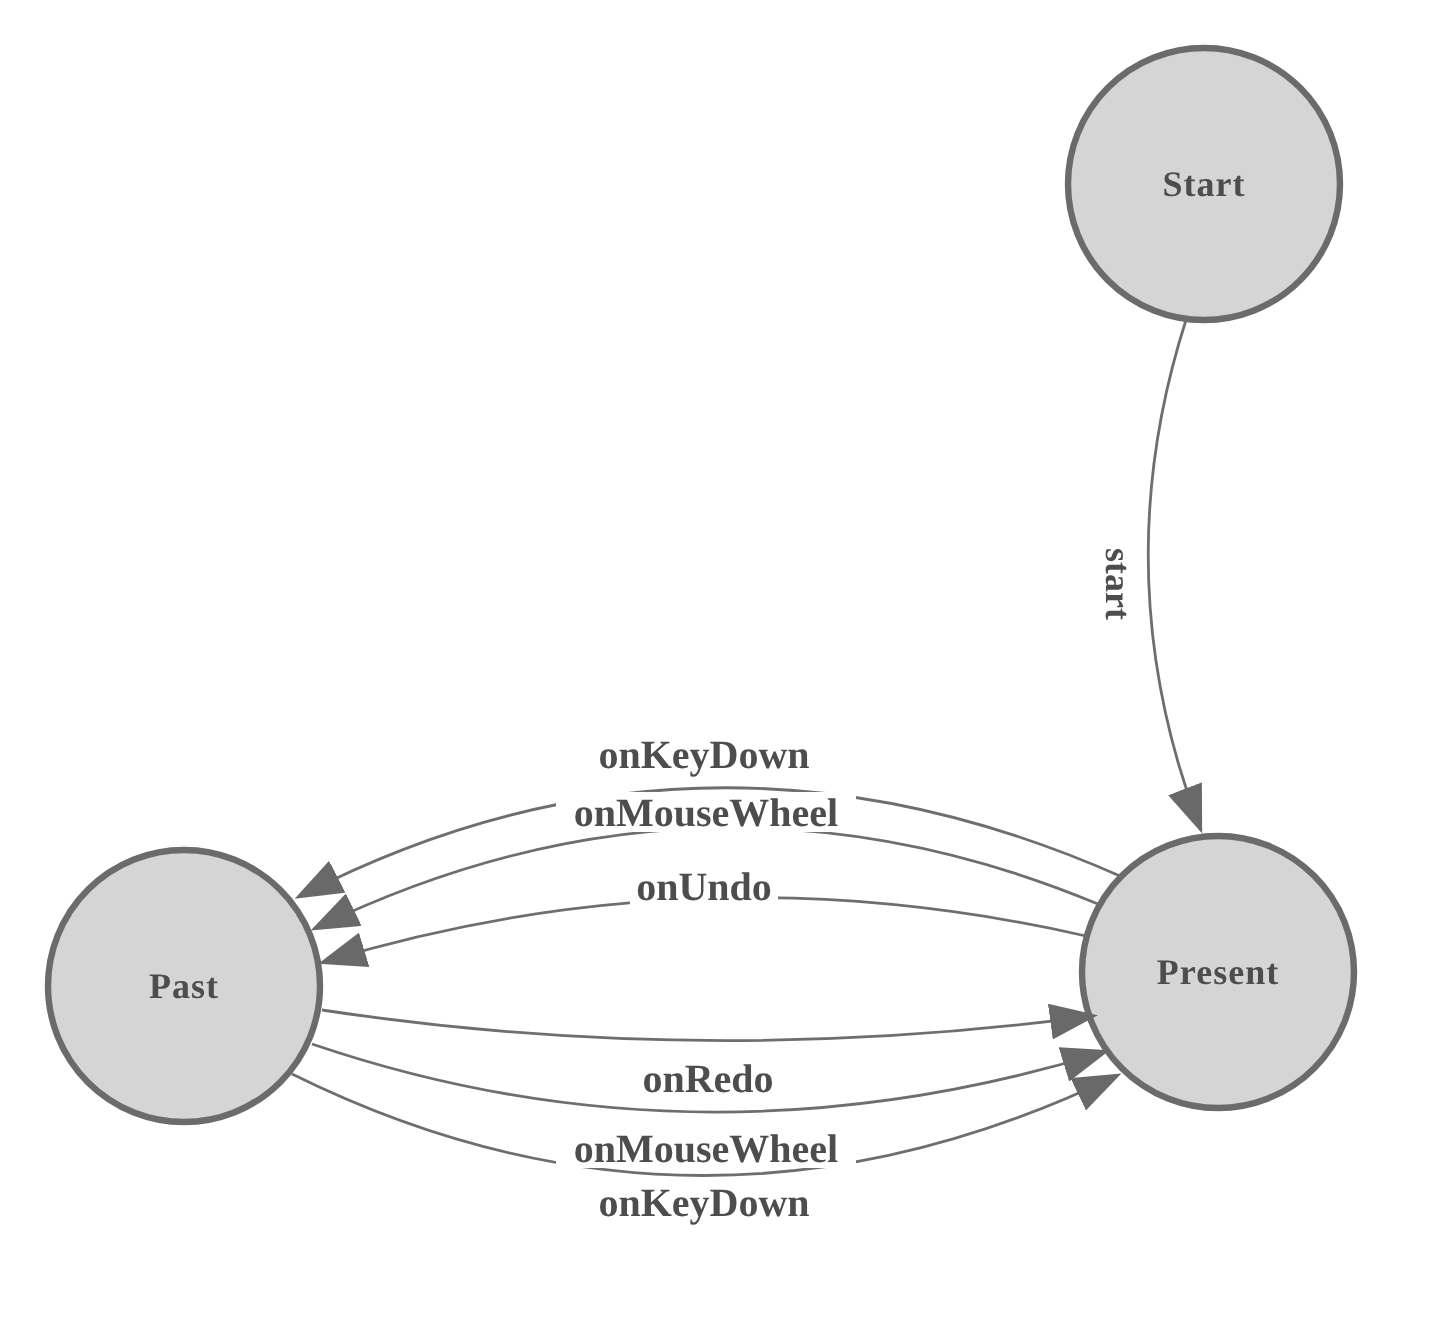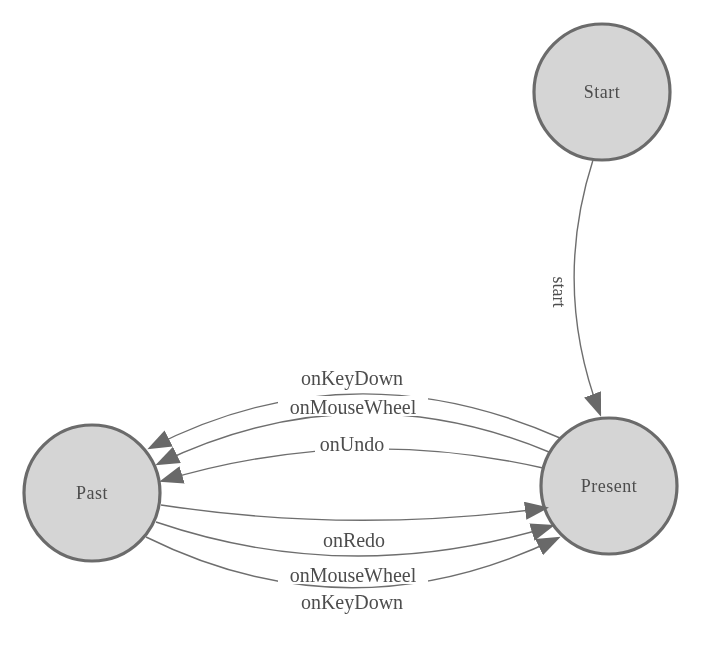--- a/index.html
+++ b/index.html
@@ -10,20 +10,21 @@
     --text_color: #4d4d4d;
     --canvas_bg: #ffffff;
   }
   html, body { margin: 0; padding: 0; background: var(--canvas_bg); }
   .stage {
     position: relative;
     width: 706px; height: 670px;
     background: var(--canvas_bg);
     overflow: hidden;
     font-family: "Liberation Serif", "DejaVu Serif", serif;
+    font-weight: bold;
   }
   svg { display: block; }
   .node-circle {
     fill: var(--node_fill);
     stroke: var(--node_stroke);
     stroke-width: 3.2;
   }
   .node-label {
     fill: var(--text_color);
     font-family: "Liberation Serif", "DejaVu Serif", serif;

